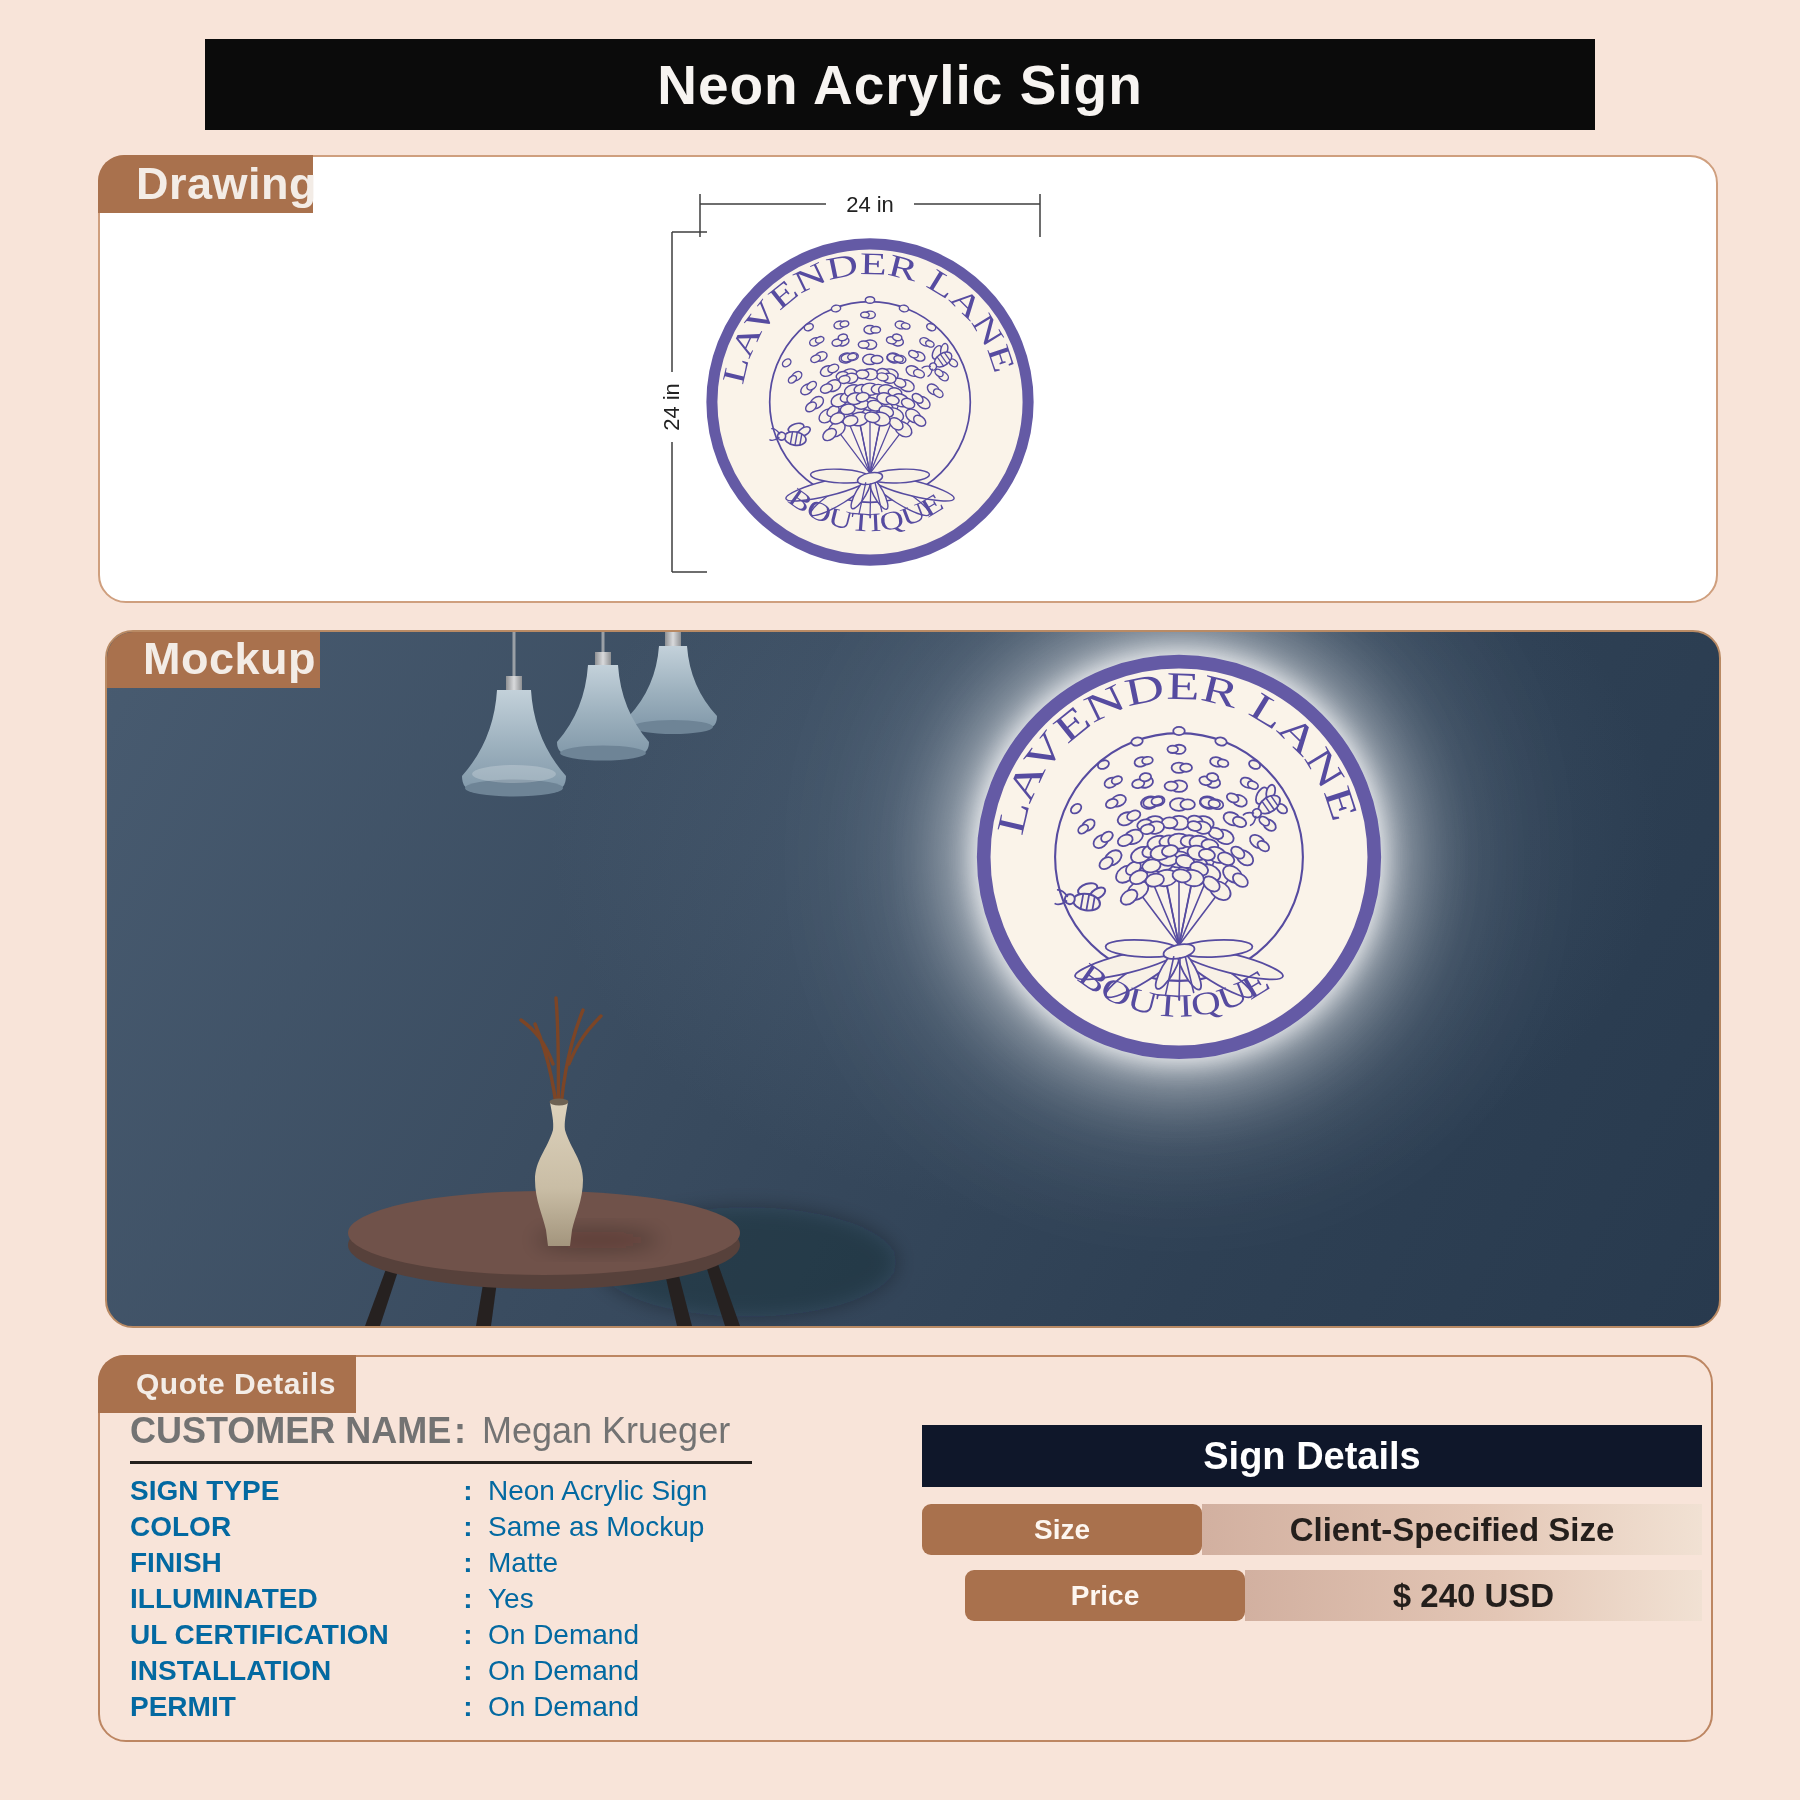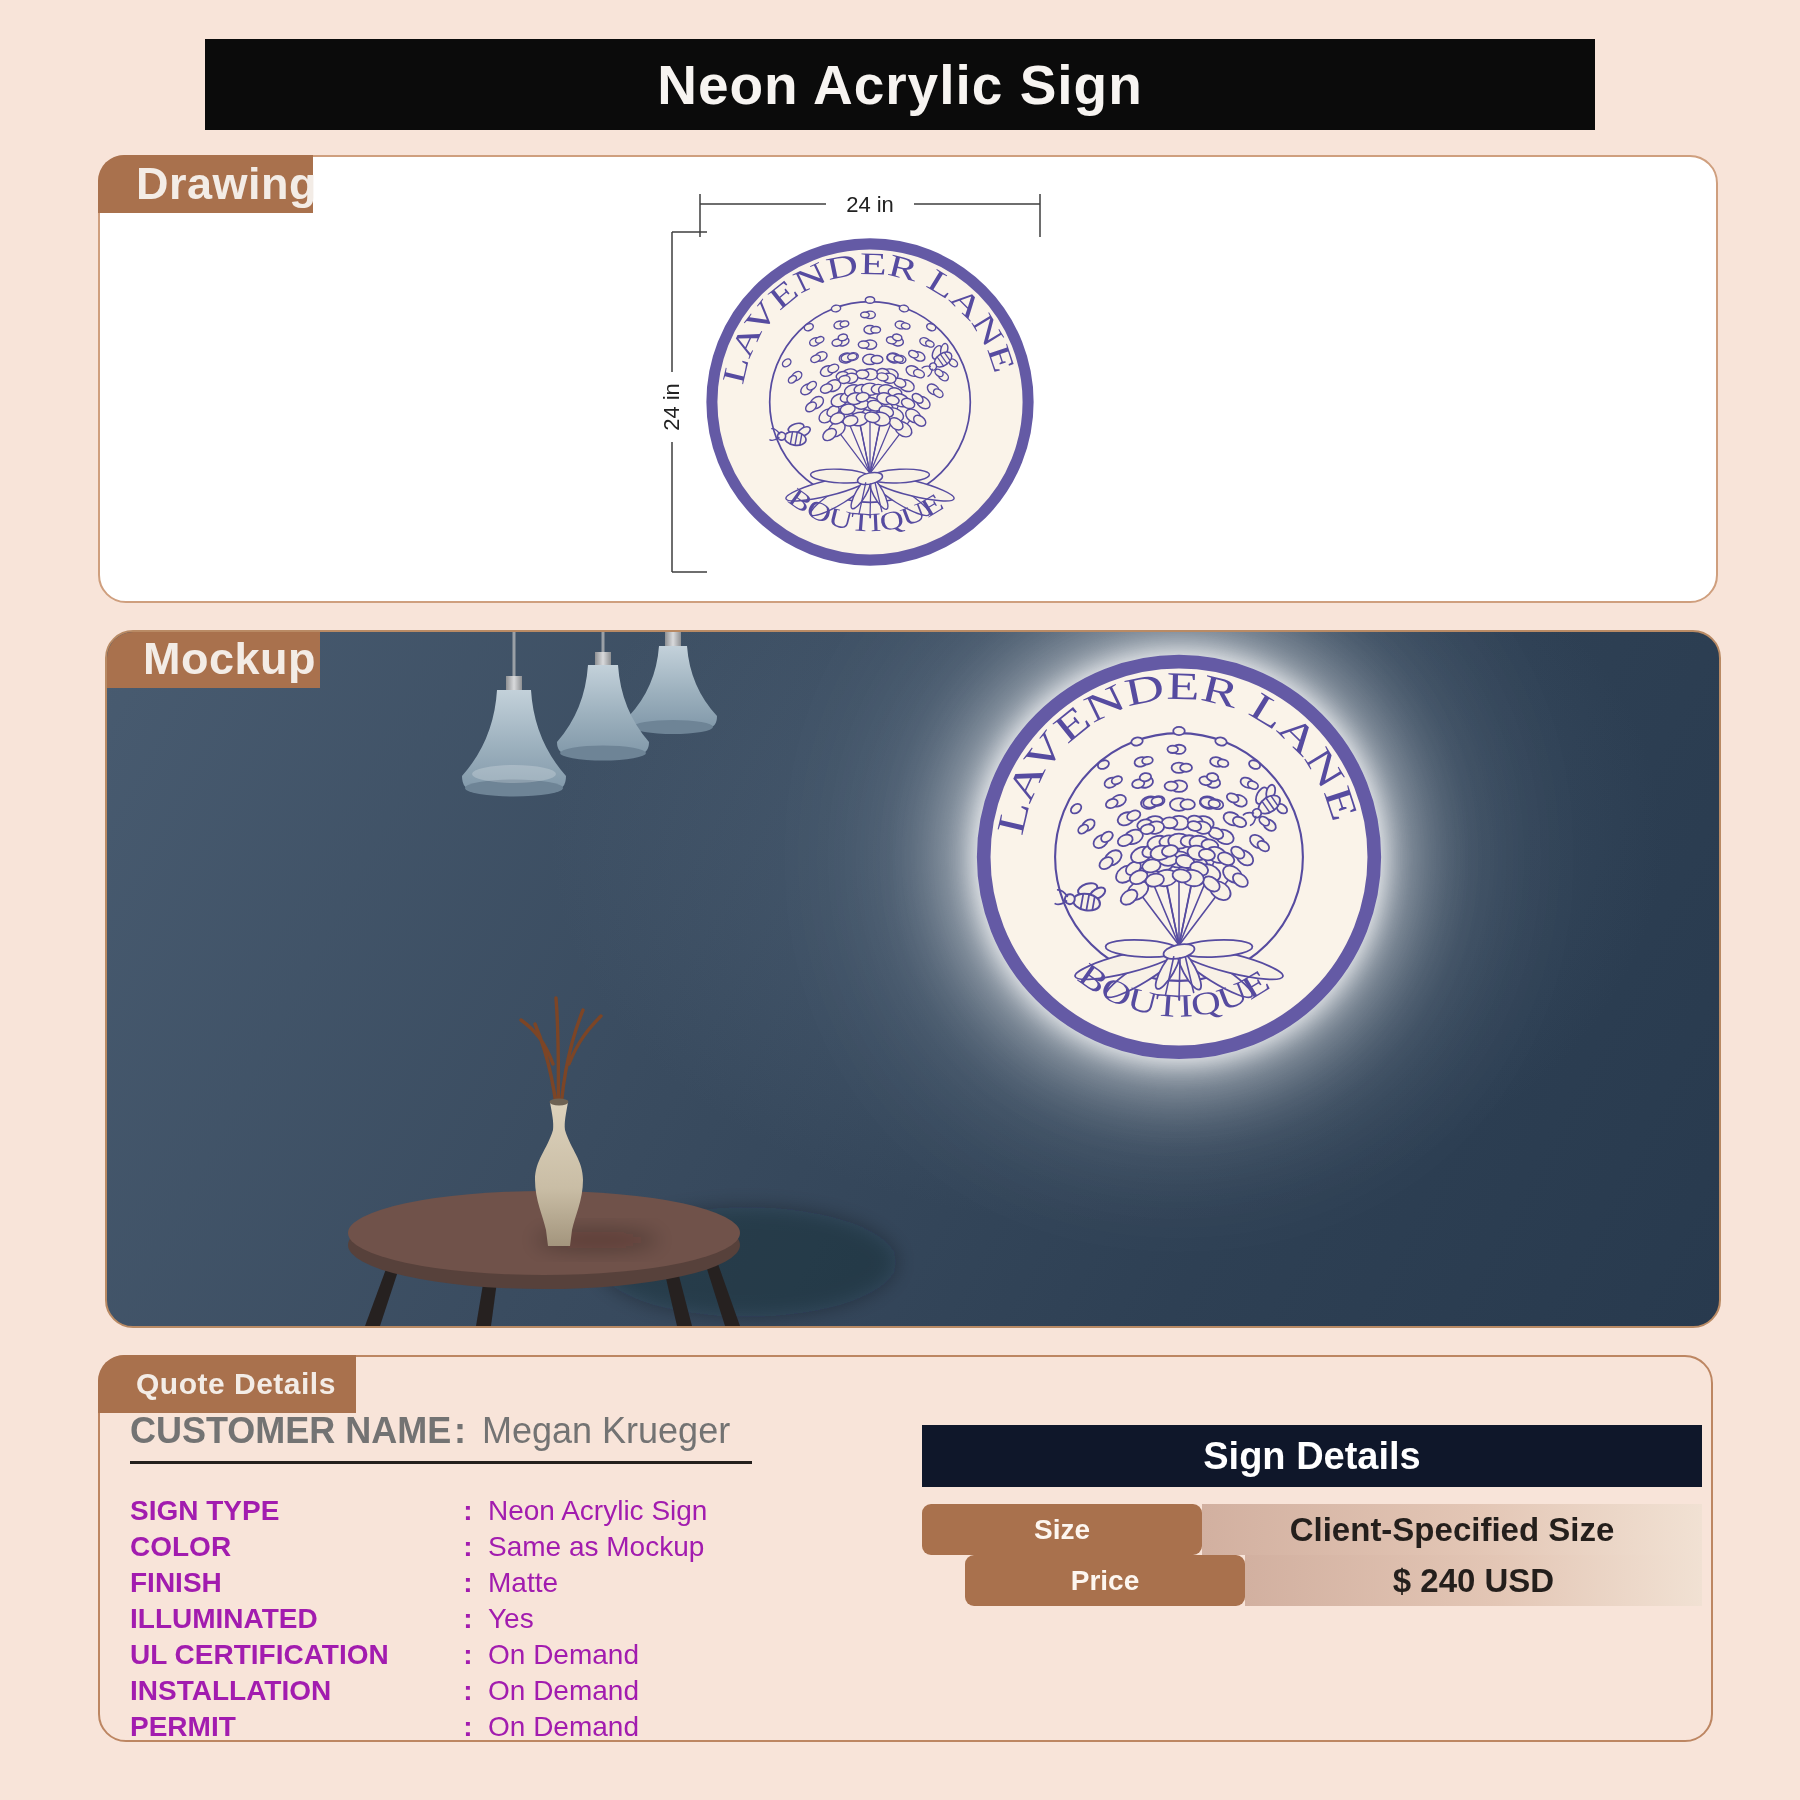--- a/index.html
+++ b/index.html
@@ -50,35 +50,35 @@
       drop-shadow(0 0 90px rgba(255,255,255,.45));
   }
   
   .quote-card{left:98px;top:1355px;width:1615px;height:387px;border-color:#bd8662;background:transparent;}
   .quote-tab{width:258px;font-size:30px;}
   .customer-row{position:absolute;left:30px;top:52px;font-size:36px;color:#737373;white-space:nowrap;line-height:44px;}
   .customer-row .lbl{font-weight:800;}
   .customer-row .col{font-weight:800;position:absolute;left:324px;}
   .customer-row .val{position:absolute;left:352px;font-weight:500;}
   .customer-underline{position:absolute;left:30px;top:104px;width:622px;border-bottom:3px solid #241f1c;}
-  .spec-list{position:absolute;left:30px;top:140px;display:grid;grid-template-columns:322px 32px auto;row-gap:8px;
-    font-size:28px;line-height:28px;color:#a21caf;}
+  .spec-list{position:absolute;left:30px;top:120px;display:grid;grid-template-columns:322px 32px auto;row-gap:8px;
+    font-size:28px;line-height:28px;color:#0369a1;}
   .spec-label{font-weight:800;}
   .spec-colon{font-weight:800;text-align:center;}
   .spec-value{font-weight:500;padding-left:4px;}
   
   .sign-table{position:absolute;left:822px;top:68px;width:780px;}
   .sign-table-header{
     height:62px;background:#0f172a;color:#ffffff;
     display:flex;align-items:center;justify-content:center;
     font-size:38px;font-weight:700;
   }
   .sign-row{display:flex;height:51px;}
   .sign-row.m17{margin-top:17px;}
-  .sign-row.m15{padding-left:43px;}
+  .sign-row.m15{margin-top:15px;padding-left:43px;}
   .sign-row-label{
     width:280px;background:#a9714d;color:#fdf6f0;
     display:flex;align-items:center;justify-content:center;
     font-size:28px;font-weight:700;border-radius:9px;
   }
   .sign-row-value{
     flex:1;background:linear-gradient(90deg,#d2b0a0 0%,#e3c6b5 55%,#f1e1d3 100%);
     color:#241f1c;display:flex;align-items:center;justify-content:center;
     font-size:33px;font-weight:700;
   }

